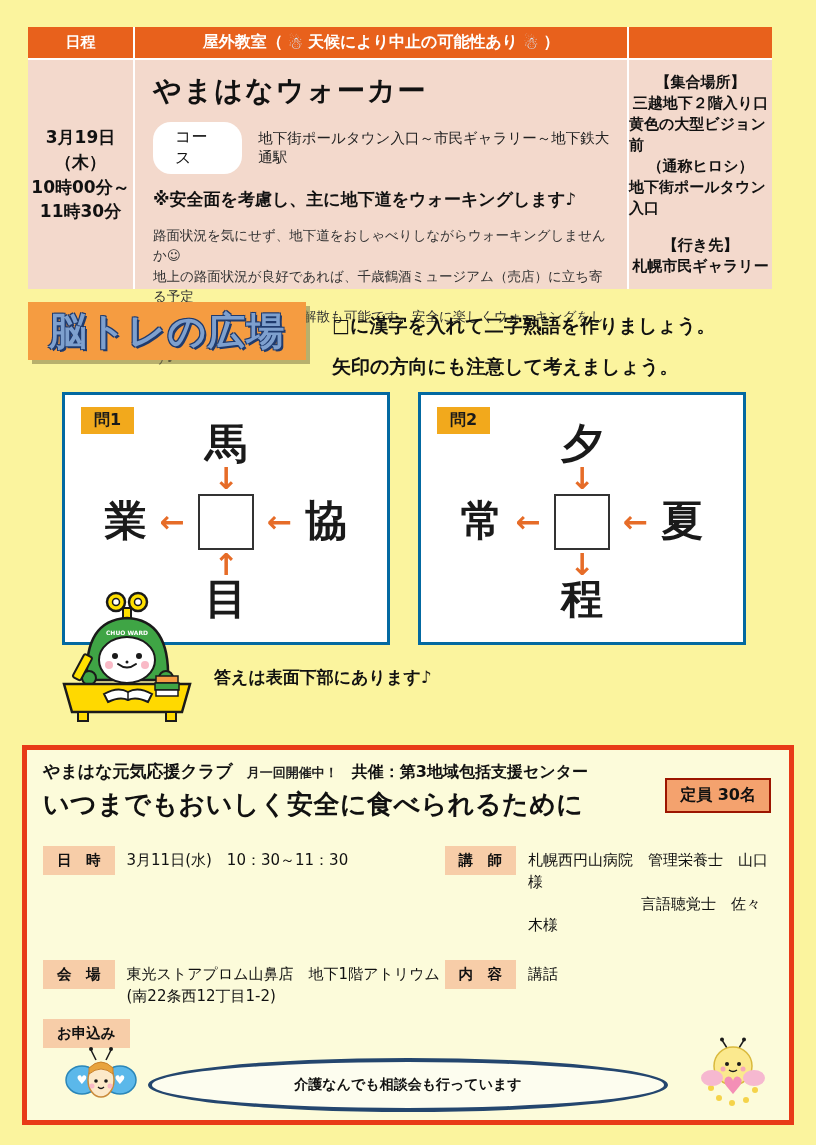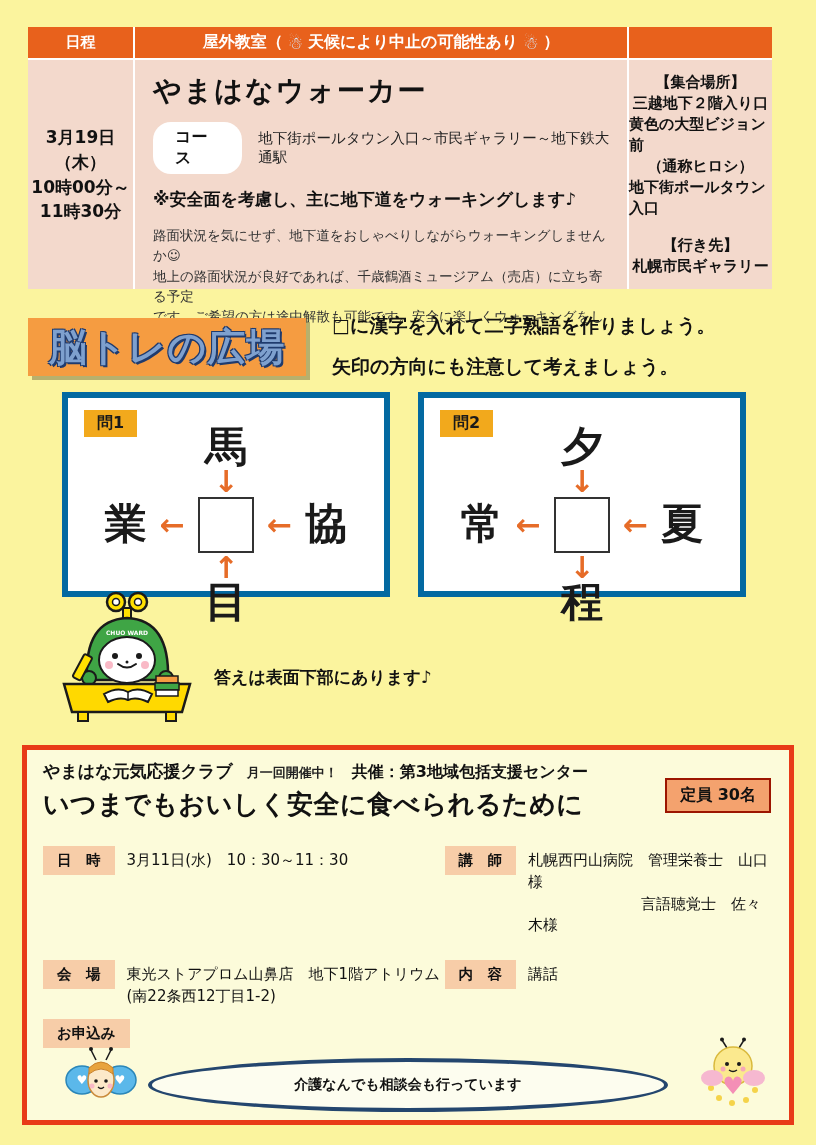--- a/index.html
+++ b/index.html
@@ -13,40 +13,40 @@
   .th { background:#E8611C; color:#fff; font-weight:bold; font-size:15px;
     display:flex; align-items:center; justify-content:center; }
   .th.mid { font-size:16px; gap:5px; }
   .snowman { color:#D6ECFF; font-size:17px; }
   .td { background:#F3D9CC; }
   .td.date { display:flex; flex-direction:column; align-items:center; justify-content:center;
     font-weight:bold; font-size:17px; color:#111; line-height:1.45; }
   .td.main { padding:12px 16px 8px 18px; }
   .walk-title { font-size:28px; font-weight:bold; color:#111; letter-spacing:2px; }
   .course-row { display:flex; align-items:center; gap:16px; margin-top:12px; }
-  .course-pill { background:#fff; border-radius:18px; padding:5px 22px; font-weight:bold; font-size:16px; color:#111; }
+  .course-pill { background:#fff; border-radius:18px; padding:5px 22px; font-weight:normal; font-size:16px; color:#111; }
   .course-route { font-size:14.5px; color:#222; }
   .safety { margin-top:14px; font-size:17px; font-weight:bold; color:#111; }
   .desc { margin-top:14px; font-size:13.5px; color:#333; line-height:1.5; }
   .td.venue { display:flex; flex-direction:column; align-items:center; justify-content:center;
     font-weight:bold; font-size:15px; color:#111; line-height:1.4; text-align:left; }
   .venue-gap { height:16px; }
 
   
-  .banner { position:absolute; left:28px; top:318px; width:278px; height:58px;
+  .banner { position:absolute; left:28px; top:302px; width:278px; height:58px;
     background:#F59C41; display:flex; align-items:center; justify-content:center;
     box-shadow:4px 4px 0 rgba(130,120,70,.55); }
   .banner span { font-size:38px; font-weight:bold; letter-spacing:1px; color:#7EA0CE;
     text-shadow:2px 2px 0 #1F3B6E, -1px -1px 0 #1F3B6E, 1px -1px 0 #1F3B6E, -1px 1px 0 #1F3B6E; }
   .instructions { position:absolute; left:332px; top:305px; font-size:19px; font-weight:bold;
     color:#111; line-height:2.15; }
 
   
-  .puzzle-box { position:absolute; top:392px; width:328px; height:205px;
-    background:#fff; border:6px solid #0369a1; }
+  .puzzle-box { position:absolute; top:392px; width:328px; height:253px;
+    background:#fff; border:3px solid #0369a1; }
   .puzzle-box.p1 { left:62px; } .puzzle-box.p2 { left:418px; }
   .q-label { position:absolute; left:16px; top:12px; background:#F2A91C; color:#1a1a1a;
     font-weight:bold; font-size:16px; padding:3px 13px; }
   .puz { position:absolute; left:0; top:10px; width:100%; height:233px;
     display:flex; flex-direction:column; align-items:center; justify-content:center; }
   .kanji { font-size:42px; font-weight:600; color:#1a1a1a; line-height:1.05; }
   .arrow { color:#E66C28; font-size:30px; font-weight:bold; line-height:0.85; }
   .puz-mid { display:flex; align-items:center; gap:13px; margin:2px 0; }
   .blank-square { width:56px; height:56px; background:#fff; border:2px solid #333; }
 

